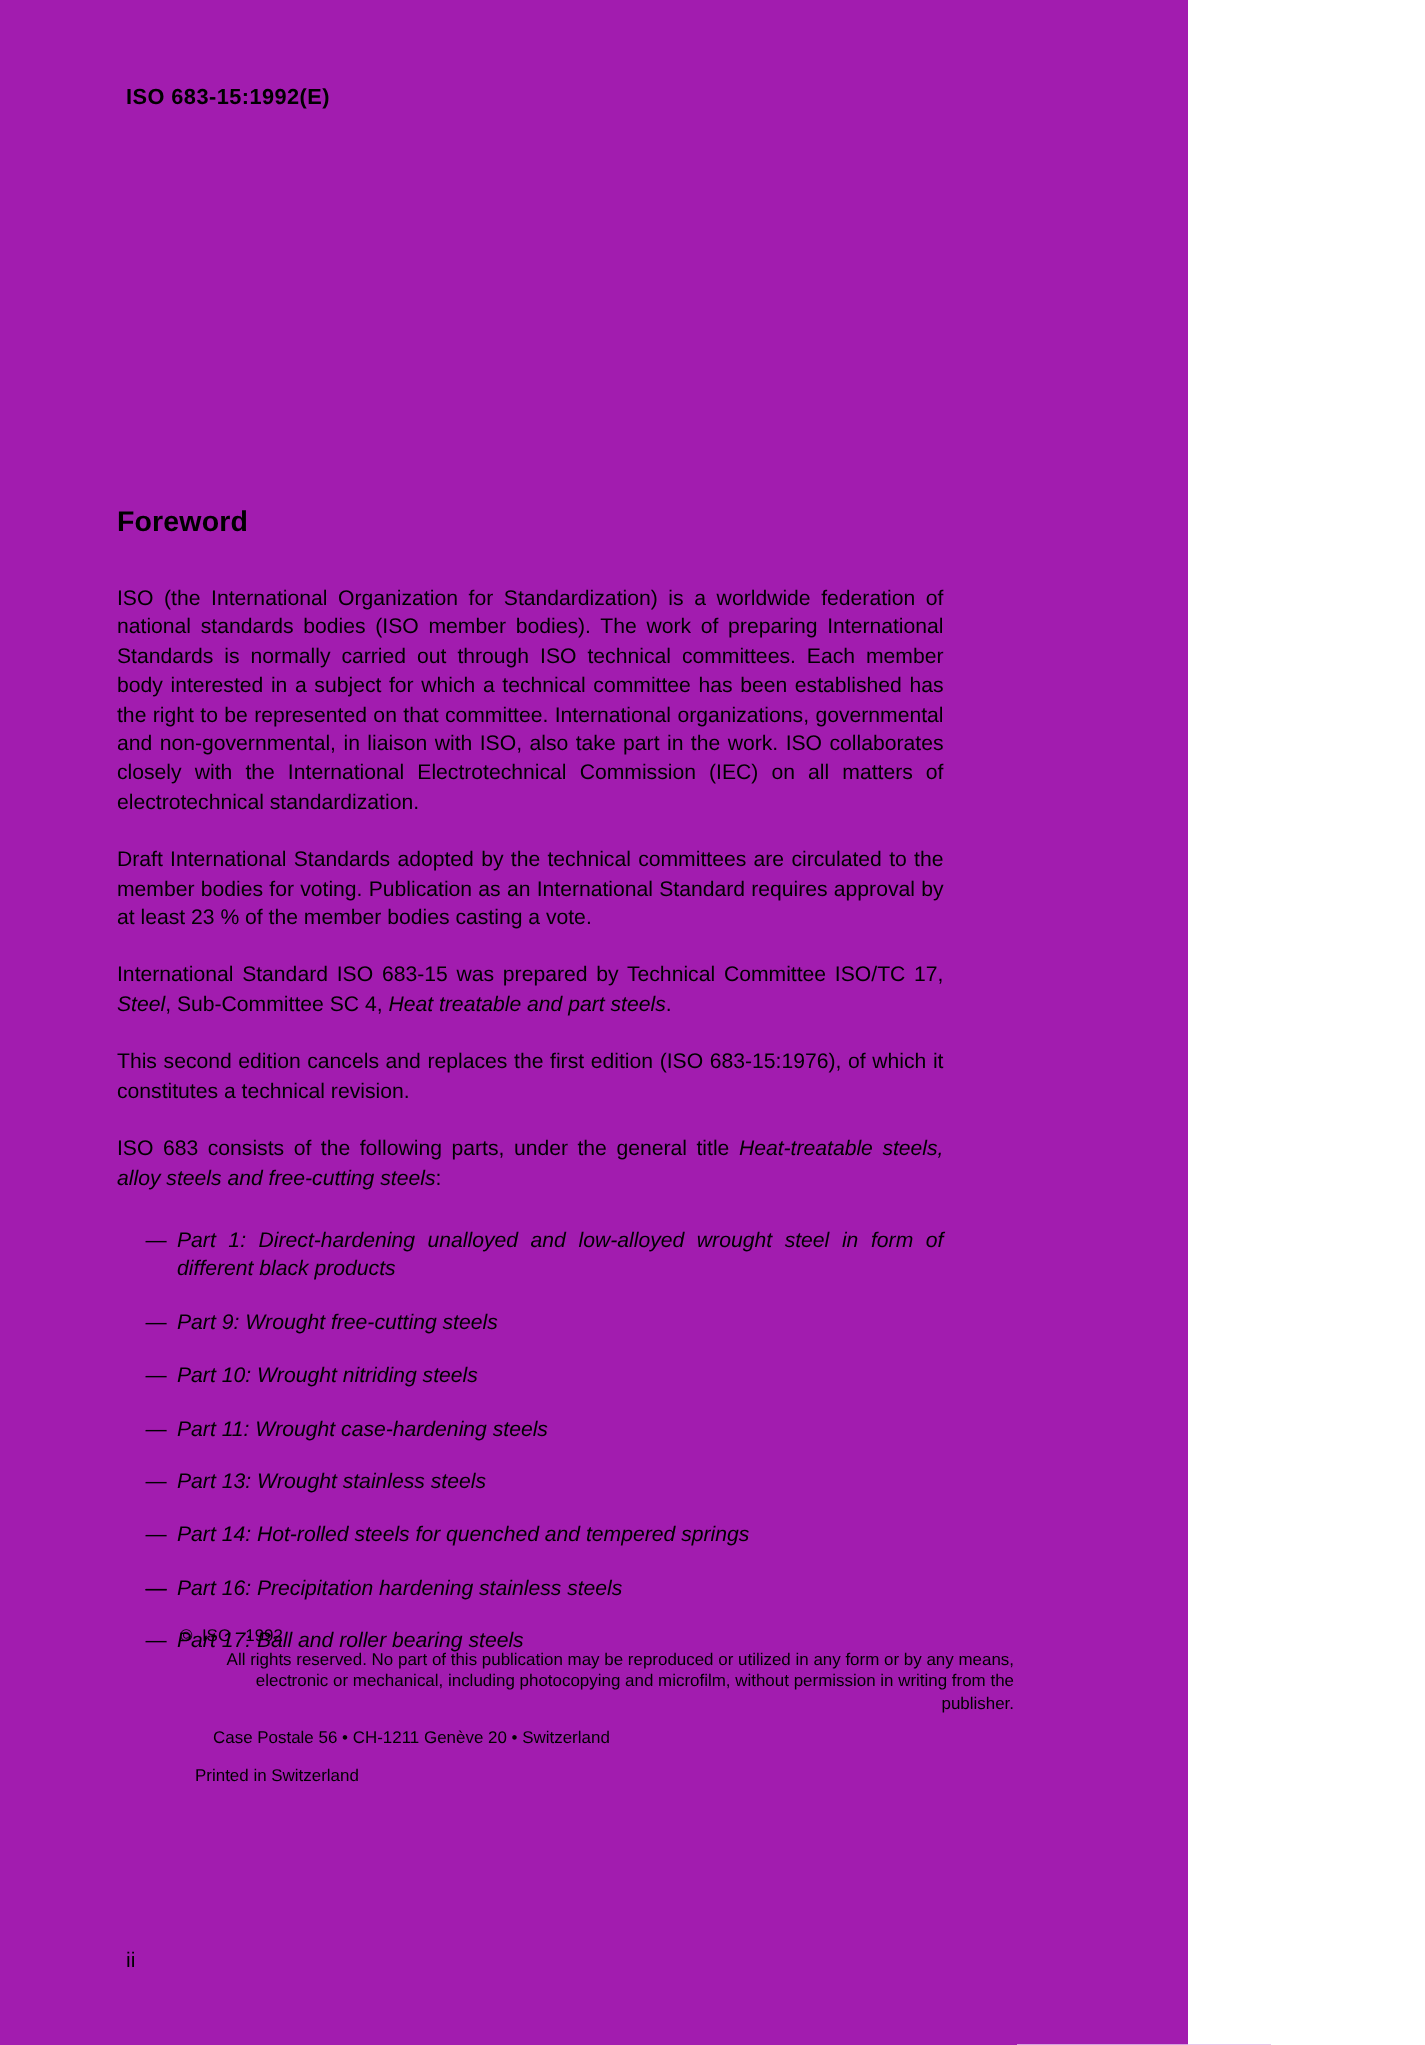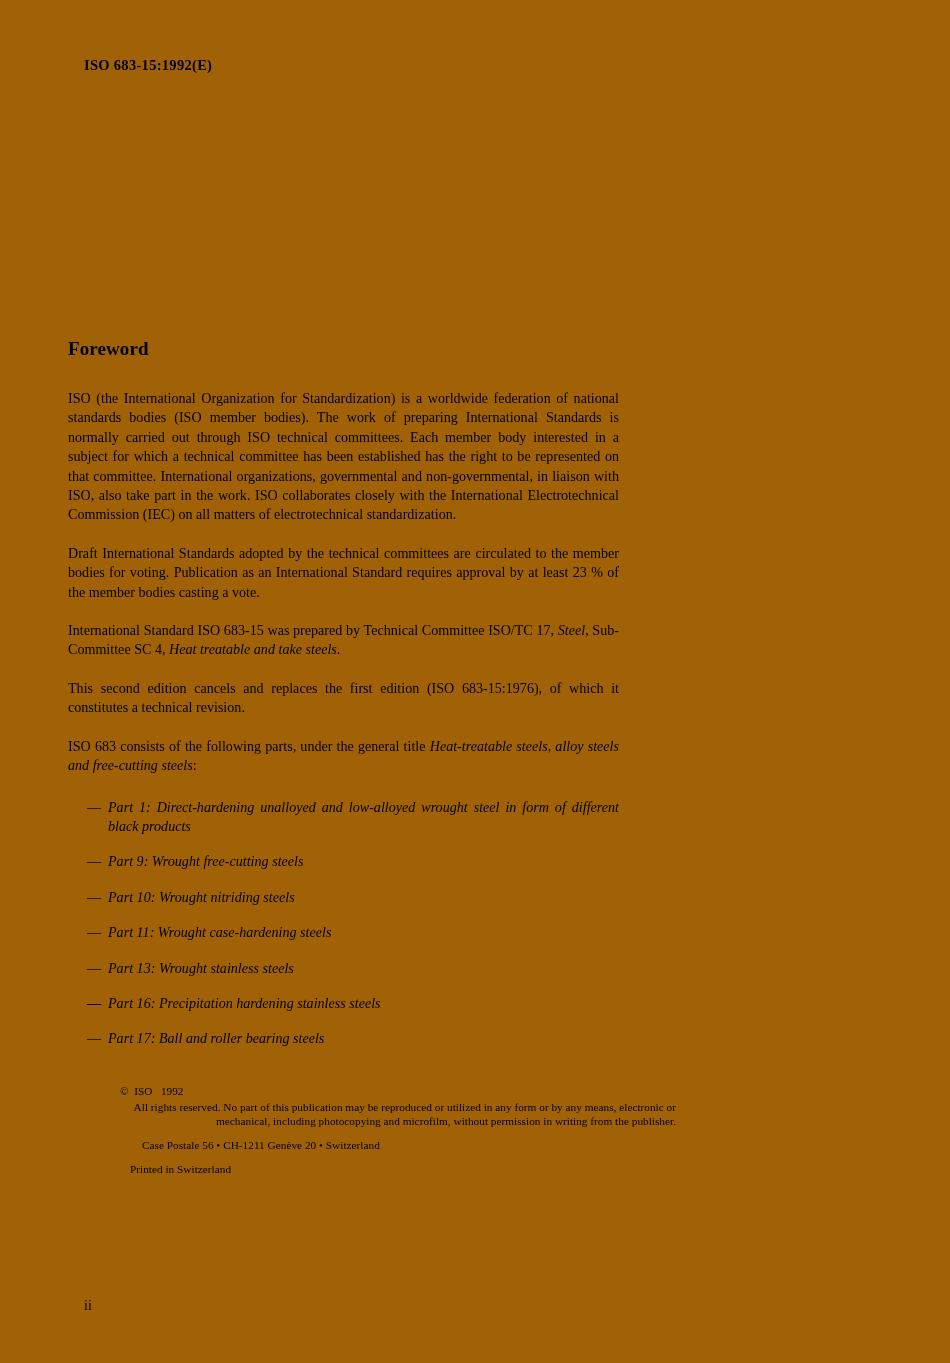--- a/index.html
+++ b/index.html
@@ -6,42 +6,41 @@
     margin: 0;
     padding: 0;
     background: #ffffff;
   }
   body {
     font-family: "Liberation Sans", sans-serif;
     color: #000000;
   }
   .page {
     position: relative;
-    width: 950px;
+    width: 792px;
     height: 1363px;
-    background: #a16207;
+    background: #a21caf;
     overflow: hidden;
-    font-family: Liberation Serif, serif;
   }
 
   
   .doc-header {
     position: absolute;
     left: 84px;
     top: 57px;
     font-size: 14.5px;
     font-weight: bold;
     letter-spacing: 0.3px;
     white-space: pre;
   }
 
   
   .content {
     position: absolute;
-    left: 68px;
+    left: 78px;
     top: 338px;
     width: 551px;
   }
 
   h1.foreword-title {
     font-size: 19px;
     font-weight: bold;
     margin: 0 0 29px 0;
     letter-spacing: 0.1px;
   }
@@ -136,21 +135,21 @@
   <div class="doc-header">ISO 683-15:1992(E)</div>
 
   <div class="content">
 
     <h1 class="foreword-title">Foreword</h1>
 
     <p class="body-par">ISO (the International Organization for Standardization) is a worldwide federation of national standards bodies (ISO member bodies). The work of preparing International Standards is normally carried out through ISO technical committees. Each member body interested in a subject for which a technical committee has been established has the right to be represented on that committee. International organizations, governmental and non-governmental, in liaison with ISO, also take part in the work. ISO collaborates closely with the International Electrotechnical Commission (IEC) on all matters of electrotechnical standardization.</p>
 
     <p class="body-par">Draft International Standards adopted by the technical committees are circulated to the member bodies for voting. Publication as an International Standard requires approval by at least 23 % of the member bodies casting a vote.</p>
 
-    <p class="body-par"><span>International Standard ISO 683-15 was prepared by Technical Committee ISO/TC 17, </span><span class="it">Steel</span><span>, Sub-Committee SC 4, </span><span class="it">Heat treatable and take steels</span><span>.</span></p>
+    <p class="body-par"><span>International Standard ISO 683-15 was prepared by Technical Committee ISO/TC 17, </span><span class="it">Steel</span><span>, Sub-Committee SC 4, </span><span class="it">Heat treatable and part steels</span><span>.</span></p>
 
     <p class="body-par">This second edition cancels and replaces the first edition (ISO 683-15:1976), of which it constitutes a technical revision.</p>
 
     <p class="body-par"><span>ISO 683 consists of the following parts, under the general title </span><span class="it">Heat-treatable steels, alloy steels and free-cutting steels</span><span>:</span></p>
 
     <ul class="parts-list">
       <li class="two-line">
         <span class="dash">—</span>
         <span class="ptext">Part 1: Direct-hardening unalloyed and low-alloyed wrought steel in form of different black products</span>
       </li>
@@ -165,20 +164,21 @@
       <li class="one-line">
         <span class="dash">—</span>
         <span class="ptext">Part 11: Wrought case-hardening steels</span>
       </li>
       <li class="one-line">
         <span class="dash">—</span>
         <span class="ptext">Part 13: Wrought stainless steels</span>
       </li>
       <li class="one-line">
         <span class="dash">—</span>
+        <span class="ptext">Part 14: Hot-rolled steels for quenched and tempered springs</span>
       </li>
       <li class="one-line">
         <span class="dash">—</span>
       </li>
       <li class="one-line">
         <span class="dash">—</span>
         <span class="ptext">Part 16: Precipitation hardening stainless steels</span>
       </li>
       <li class="one-line">
         <span class="dash">—</span>

